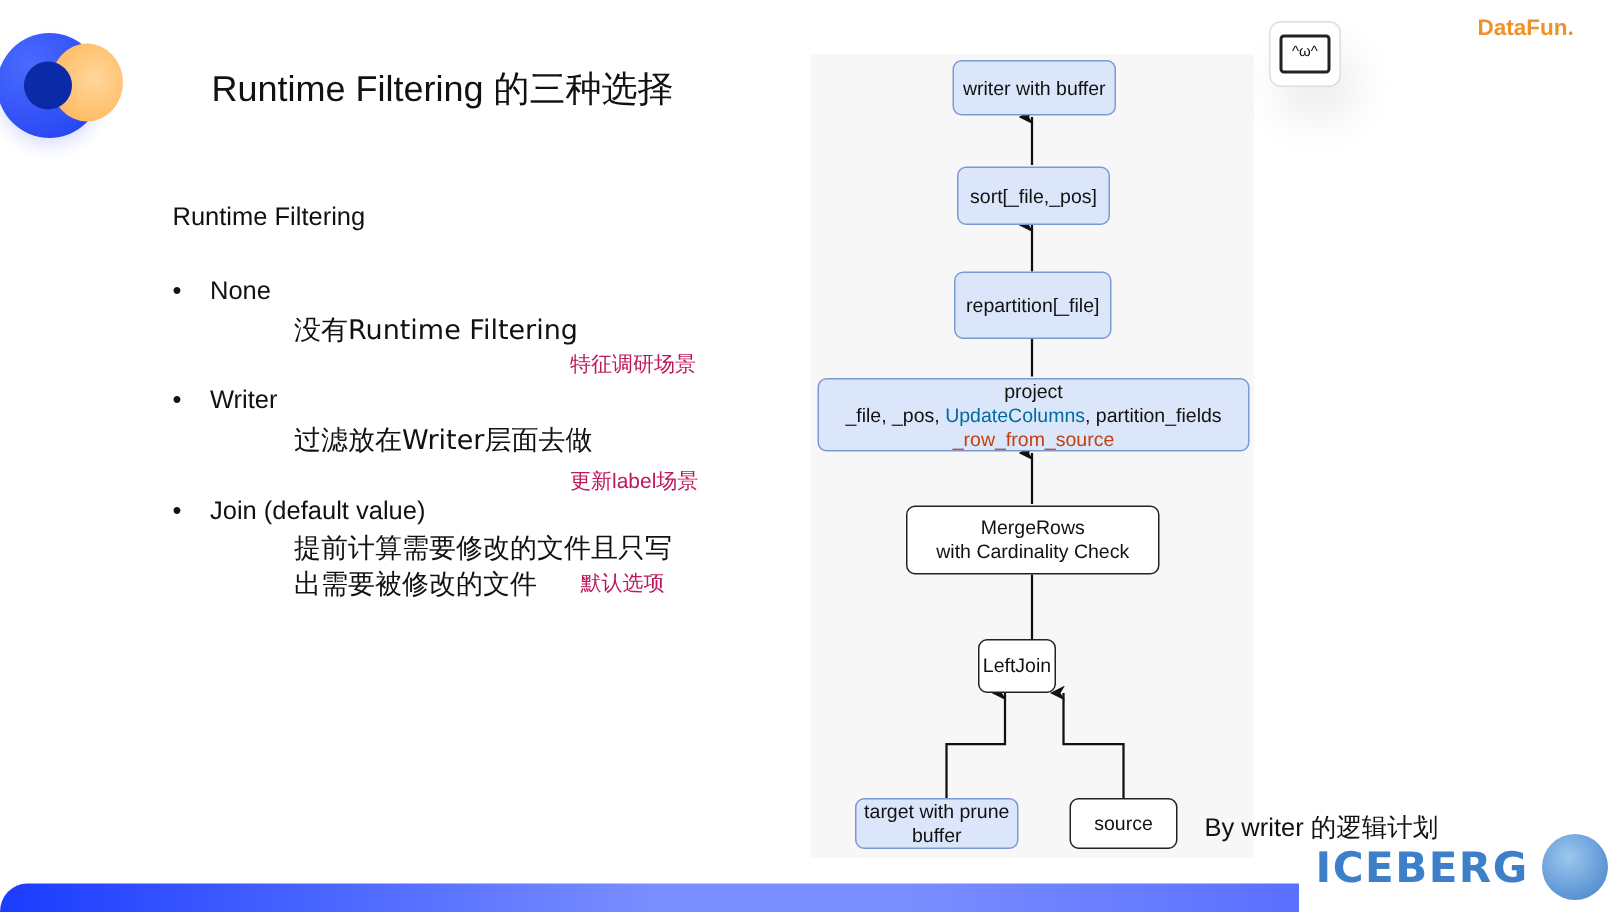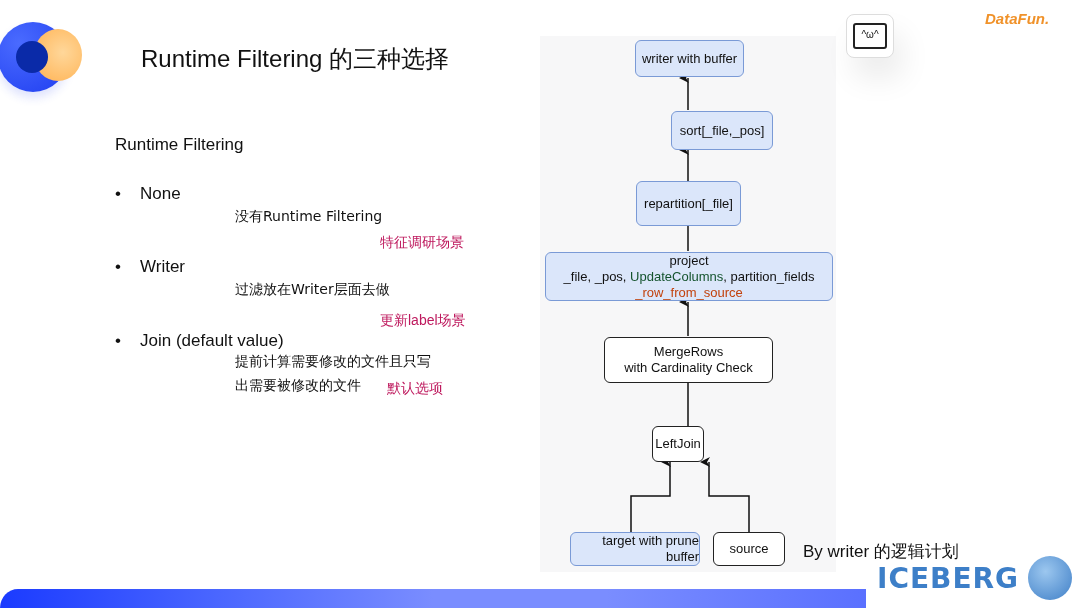--- a/index.html
+++ b/index.html
@@ -5,33 +5,33 @@
   html, body { margin: 0; padding: 0; }
   body { width: 1080px; height: 608px; position: relative; overflow: hidden; background: #ffffff; font-family: "Liberation Sans", "DejaVu Sans", sans-serif; color: #111; }
   .logo-circles { position: absolute; left: 0; top: 22px; width: 84px; height: 72px; }
   .c-blue { position: absolute; left: -2px; top: 0px; width: 70px; height: 70px; border-radius: 50%; background: radial-gradient(circle at 30% 30%, #4a6bff, #1f3df0); box-shadow: 0 6px 10px rgba(40,70,240,0.15); }
   .c-orange { position: absolute; left: 34px; top: 7px; width: 48px; height: 52px; border-radius: 50%; background: radial-gradient(circle at 60% 45%, #ffd79a, #ffb150); }
   .c-dark { position: absolute; left: 16px; top: 19px; width: 32px; height: 32px; border-radius: 50%; background: #0a2aa8; }
   .title { position: absolute; left: 98px; top: 43px; font-size: 24px; color: #111; white-space: nowrap; margin-left: 43px; }
   .section-head { position: absolute; left: 115px; top: 135px; font-size: 17px; }
   .bullet { position: absolute; left: 115px; font-size: 17px; white-space: nowrap; }
   .bullet .dot { display: inline-block; width: 25px; }
-  .sub { position: absolute; left: 196px; font-size: 14px; white-space: nowrap; font-family: "DejaVu Sans", sans-serif; font-weight: normal; margin-left: 39px; }
+  .sub { position: absolute; left: 196px; font-size: 18px; white-space: nowrap; font-family: "DejaVu Sans", sans-serif; font-weight: normal; }
   .note { position: absolute; font-size: 14px; color: #be185d; white-space: nowrap; font-family: Liberation Sans, sans-serif; }
   .diagram { position: absolute; left: 540px; top: 36px; width: 296px; height: 536px; background: #f7f7f8; }
   .node { position: absolute; box-sizing: border-box; border: 1.5px solid #222; border-radius: 6px; background: #fff; font-size: 13px; color: #111; display: flex; flex-direction: column; justify-content: center; align-items: center; text-align: center; line-height: 16px; }
   .node.blue { background: #dbe6fa; border-color: #7a9ad6; }
-  .blue-txt { color: #14532d; }
+  .blue-txt { color: #0369a1; }
   .red-txt { color: #c2410c; }
   svg.edges { position: absolute; left: 0; top: 0; }
   .caption { position: absolute; left: 803px; top: 540px; font-size: 17px; white-space: nowrap; }
   .bottom-bar { position: absolute; left: 0; top: 589px; width: 866px; height: 19px; border-top-left-radius: 18px 19px; background: linear-gradient(90deg, #1b3bff 0%, #4a66ff 25%, #7a8dff 50%, #7a8dff 70%, #5a70ff 100%); }
   .iceberg { position: absolute; left: 877px; top: 562px; font-size: 28px; font-weight: bold; color: #3d7fc8; letter-spacing: 1px; font-family: "DejaVu Sans", sans-serif; }
   .iceberg-icon { position: absolute; left: 1028px; top: 556px; width: 44px; height: 44px; border-radius: 50%; background: radial-gradient(circle at 40% 35%, #9cc7ef, #3f7fc7); }
-  .datafun { position: absolute; left: 985px; top: 10px; font-size: 15px; font-weight: bold; font-style: italic; color: #f0922a; }
+  .datafun { position: absolute; left: 985px; top: 10px; font-size: 15px; font-weight: bold; color: #f0922a; }
   .mascot { position: absolute; left: 846px; top: 14px; width: 46px; height: 42px; background: #fff; border: 1.5px solid #ddd; border-radius: 8px; box-shadow: 8px 20px 30px rgba(0,0,0,0.08); }
   .mascot-screen { position: absolute; left: 6px; top: 8px; width: 30px; height: 22px; border: 2px solid #222; border-radius: 3px; font-size: 10px; text-align: center; line-height: 20px; }
 </style>
 </head>
 <body>
 
 <div class="logo-circles">
   <div class="c-blue"></div>
   <div class="c-orange"></div>
   <div class="c-dark"></div>
@@ -72,39 +72,39 @@
     <line x1="148" y1="215" x2="148" y2="180" stroke="#111" stroke-width="1.5" marker-end="url(#arr)"></line>
     <line x1="148" y1="300" x2="148" y2="266" stroke="#111" stroke-width="1.5" marker-end="url(#arr)"></line>
     <line x1="148" y1="390" x2="148" y2="347" stroke="#111" stroke-width="1.5"></line>
     <polyline points="91,496 91,460 130,460 130,426" fill="none" stroke="#111" stroke-width="1.5" marker-end="url(#arr)"></polyline>
     <polyline points="209,496 209,460 169,460 169,426" fill="none" stroke="#111" stroke-width="1.5" marker-end="url(#arr)"></polyline>
   </svg>
 
   <div class="node blue" style="left:95px; top:4px; width:109px; height:37px;">
     <span>writer with buffer</span>
   </div>
-  <div class="node blue" style="left:98px; top:75px; width:102px; height:39px;margin-left:33px;">
+  <div class="node blue" style="left:98px; top:75px; width:102px; height:39px;">
     <span>sort[_file,_pos]</span>
   </div>
   <div class="node blue" style="left:96px; top:145px; width:105px; height:45px;">
     <span>repartition[_file]</span>
   </div>
   <div class="node blue" style="left:5px; top:216px; width:288px; height:49px;">
     <span>project</span>
     <span><span>_file, _pos, </span><span class="blue-txt">UpdateColumns</span><span>, partition_fields</span></span>
     <span class="red-txt">_row_from_source</span>
   </div>
   <div class="node" style="left:64px; top:301px; width:169px; height:46px;">
     <span>MergeRows</span>
     <span>with Cardinality Check</span>
   </div>
   <div class="node" style="left:112px; top:390px; width:52px; height:36px;">
     <span>LeftJoin</span>
   </div>
-  <div class="node blue" style="left:30px; top:496px; width:130px; height:34px;align-items:flex-end;">
+  <div class="node blue" style="left:30px; top:496px; width:109px; height:34px;">
     <span>target with prune</span>
     <span>buffer</span>
   </div>
   <div class="node" style="left:173px; top:496px; width:72px; height:34px;">
     <span>source</span>
   </div>
 </div>
 
 <div class="caption">By writer 的逻辑计划</div>
 

